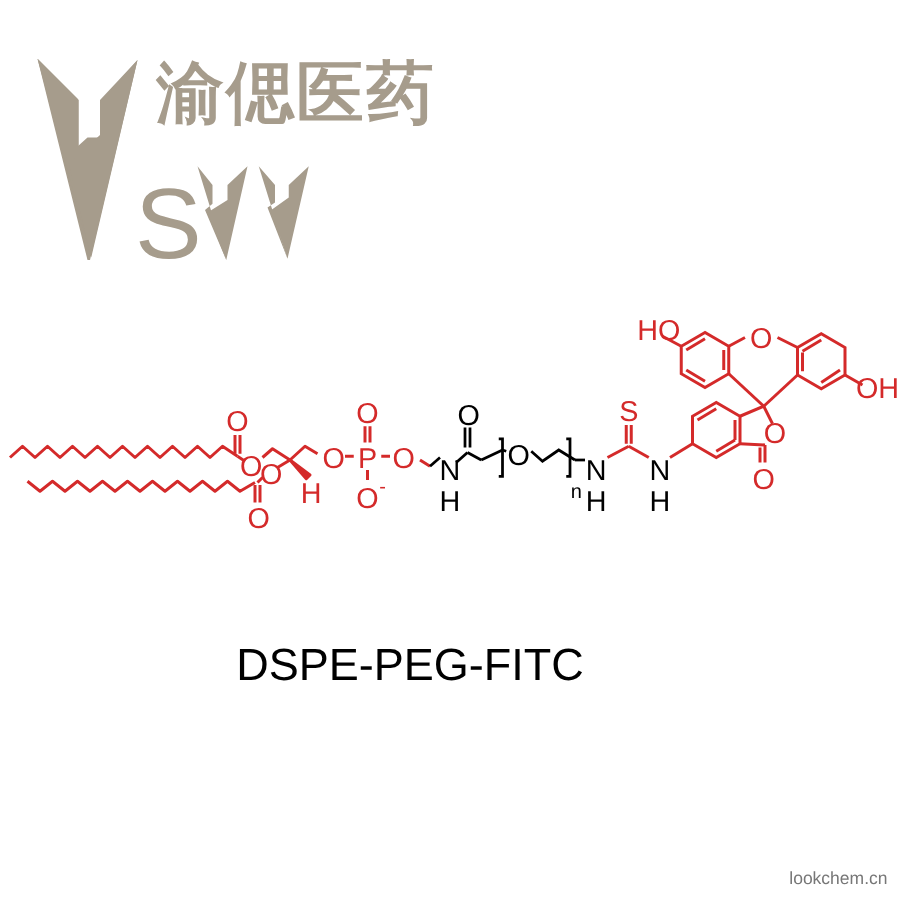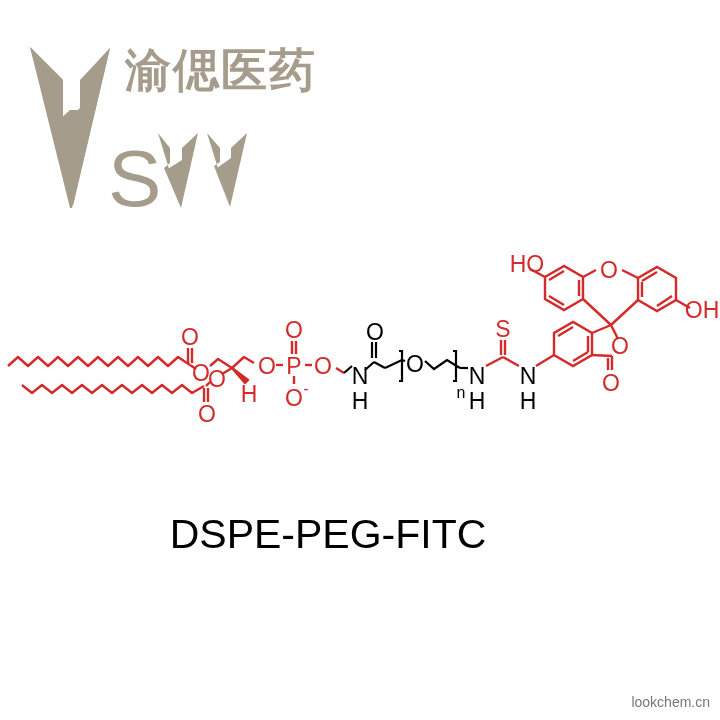--- a/index.html
+++ b/index.html
@@ -1,20 +1,20 @@
 <!DOCTYPE html>
 <html><head>
 <meta charset="utf-8">
 <style>
   html, body { margin: 0; padding: 0; background: #ffffff; }
   body { width: 720px; height: 720px; position: relative; overflow: hidden; font-family: "Liberation Sans", sans-serif; }
   #logo-svg { position: absolute; left: 0; top: 0; }
-  .brand-cn { position: absolute; left: 125px; top: 47px; font-family: "DejaVu Serif", serif; font-size: 46px; color: #a69c8c; letter-spacing: 2px; line-height: 1; font-weight: bold; }
+  .brand-cn { position: absolute; left: 125px; top: 47px; font-family: "DejaVu Serif", serif; font-size: 54px; color: #a69c8c; letter-spacing: 2px; line-height: 1; font-weight: bold; }
   #structure-svg { position: absolute; left: 0; top: 240px; }
-  .compound-name { position: absolute; left: 0; width: 656px; top: 514px; text-align: center; font-family: "Liberation Sans", sans-serif; font-size: 41px; color: #000; line-height: 1; }
+  .compound-name { position: absolute; left: 0; width: 656px; top: 514px; text-align: center; font-family: "Liberation Sans", sans-serif; font-size: 36px; color: #000; line-height: 1; }
   .watermark { position: absolute; right: 10px; top: 694px; font-family: "Liberation Sans", sans-serif; font-size: 14px; color: #777; }
   svg text { font-family: "Liberation Sans", sans-serif; }
 </style>
 </head>
 <body>
 
 <svg id="logo-svg" width="400" height="220" viewBox="0 0 400 220">
   <g fill="#a69c8c">
 
     <polygon points="30,47 62,79 62,118 50,128 70,110 80,110 80,80 110,48 72,208 70,208"></polygon>

